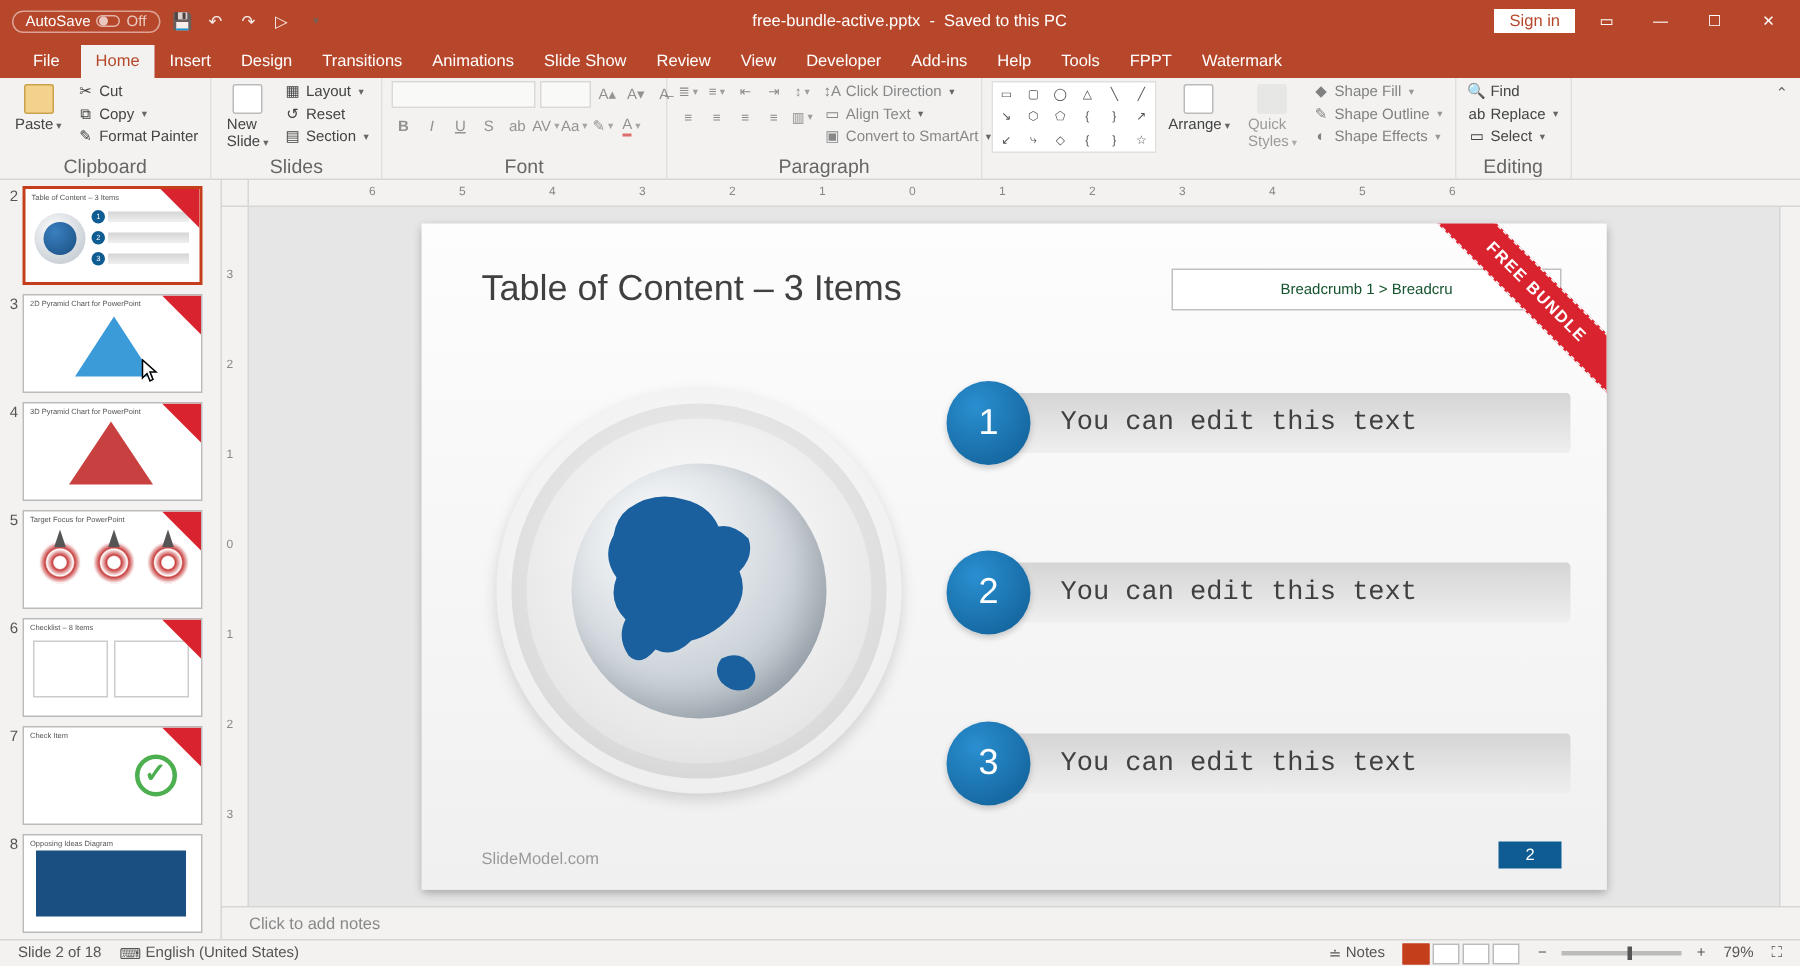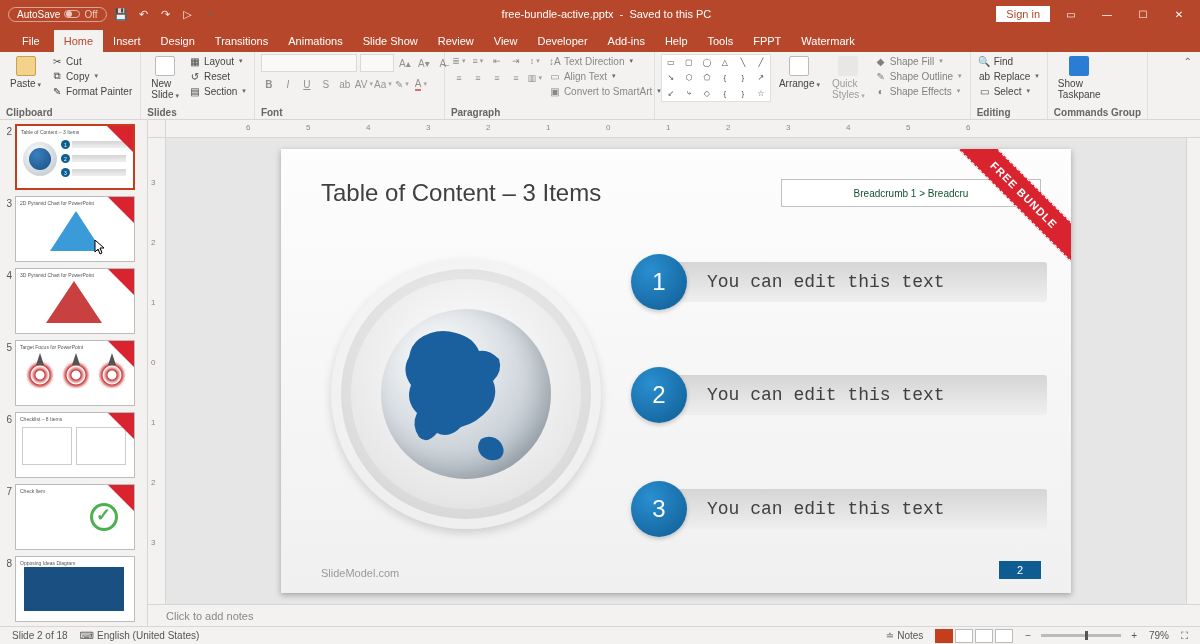--- a/index.html
+++ b/index.html
@@ -22,21 +22,21 @@
 .rtab { padding: 5px 10px 5px; cursor: default; }
 .rtab.active { background: #f3f2f1; color: #b7472a; }
 .rtab.file { padding: 5px 14px; }
 .ribbon-right { margin-left: auto; display: flex; align-items: center; gap: 10px; padding-right: 12px; padding-bottom: 4px; }
 .tellme { display: flex; align-items: center; gap: 4px; color: rgba(255,255,255,0.85); }
 .tellme::before { content: "💡"; font-size: 10px; }
 
 
 .ribbon-body { background: #f3f2f1; height: 68px; border-bottom: 1px solid #d6d6d6; display: flex; font-size: 10px; color: #444; }
 .rgroup { border-right: 1px solid #e1dfdd; padding: 2px 6px 1px; display: flex; flex-direction: column; justify-content: space-between; }
-.rgroup .label { color: #666; font-size: 10px; padding-top: 1px; font-weight: bold; }
+.rgroup .label { text-align: center; color: #666; font-size: 13px; padding-top: 1px; }
 .rgroup .body { display: flex; gap: 4px; align-items: flex-start; height: 52px; }
 .vbtn { display: flex; flex-direction: column; align-items: center; justify-content: center; gap: 2px; padding: 2px 4px; }
 .vbtn .ico { width: 20px; height: 20px; background: #ddd; border-radius: 2px; }
 .mini-col { display: flex; flex-direction: column; gap: 1px; font-size: 10px; }
 .mini-row { display: flex; align-items: center; gap: 3px; padding: 1px 2px; white-space: nowrap; }
 .mini-row .mi { width: 12px; height: 12px; display: inline-flex; align-items: center; justify-content: center; }
 .dd::after { content: "▾"; font-size: 7px; margin-left: 2px; color: #666; }
 .font-controls { display: flex; flex-direction: column; gap: 3px; opacity: 0.55; }
 .font-row { display: flex; gap: 3px; align-items: center; }
 .fbox { border: 1px solid #c8c6c4; height: 18px; background: #fff; }
@@ -260,21 +260,21 @@
           <div class="pbtn">≡</div>
           <div class="pbtn">≡</div>
           <div class="pbtn">≡</div>
           <div class="pbtn">≡</div>
           <div class="pbtn dd">▥</div>
         </div>
       </div>
       <div class="para-right">
         <div class="mini-row dd">
             <span class="mi">↕A</span>
-            <span>Text Direction</span>
+            <span>Click Direction</span>
           </div>
         <div class="mini-row dd">
             <span class="mi">▭</span>
             <span>Align Text</span>
           </div>
         <div class="mini-row dd">
             <span class="mi">▣</span>
             <span>Convert to SmartArt</span>
           </div>
       </div>
@@ -343,30 +343,20 @@
           </div>
         <div class="mini-row dd">
             <span class="mi">▭</span>
             <span>Select</span>
           </div>
       </div>
     </div>
     <div class="label">Editing</div>
   </div>
 
-  <div class="rgroup">
-    <div class="body">
-      <div class="vbtn">
-          <div class="ico-blue"></div>
-          <span style="white-space:pre">Show
-Taskpane</span>
-        </div>
-    </div>
-    <div class="label">Commands Group</div>
-  </div>
   <div style="flex:1;display:flex;align-items:flex-start;justify-content:flex-end;padding:4px 8px">
     <span style="font-size:10px;color:#666">⌃</span>
   </div>
 </div>
 
 <div class="workspace">
   <div class="slidepanel">
     <div class="thumb-row">
         <div class="thumb-num">2</div>
       <div class="thumb selected">

